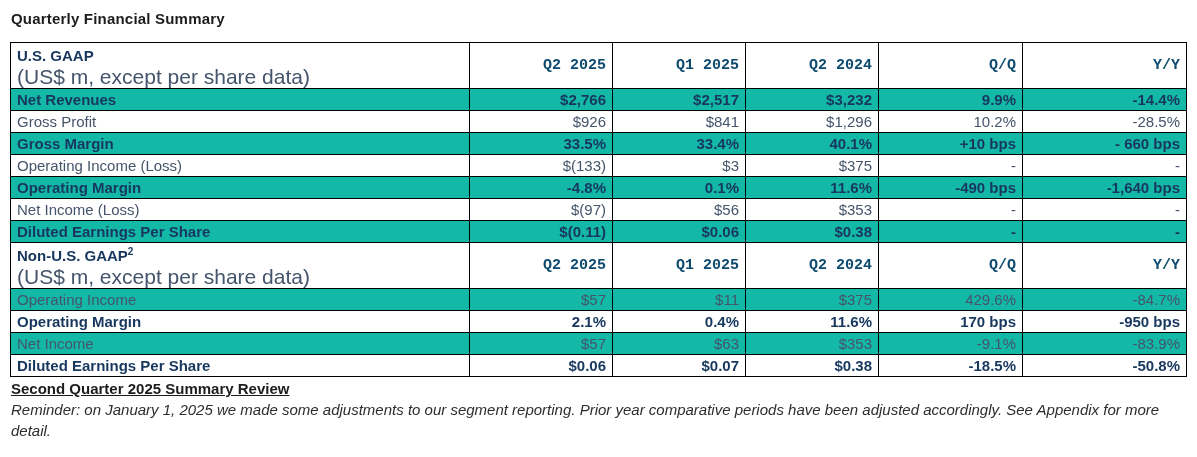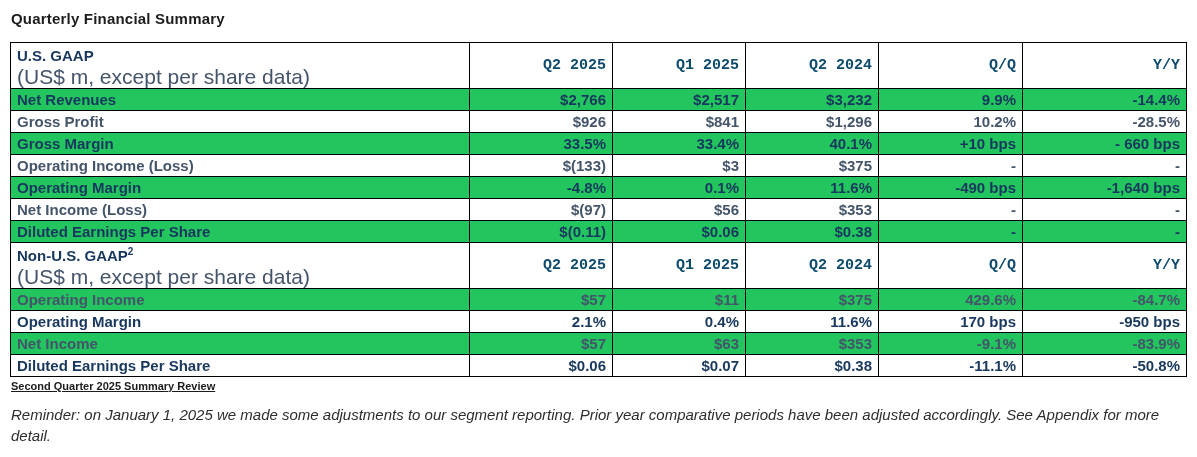--- a/index.html
+++ b/index.html
@@ -11,38 +11,38 @@
     font-size: 15px; font-weight: 700; 
     color: #1c1c1c; margin: 2px 0 0 1px; letter-spacing: 0.2px;
   }
 
   table.fin { border-collapse: collapse; table-layout: fixed; width: 1176px; margin-top: 15px; padding-left: 8px; }
   table.fin td {
     border: 1px solid #000000; padding: 0 6px; white-space: nowrap;
     overflow: hidden; font-size: 15px; line-height: 21px;
   }
   tr.data-row td { height: 22px; }
-  tr.shaded td { background: #22c55e; }
+  tr.shaded td { background: #14b8a6; }
   td.num { text-align: right; }
   tr.bold td { font-weight: 700; color: #17375E; }
-  tr.reg td { font-weight: 700; color: #44546A; }
+  tr.reg td { font-weight: 400; color: #44546A; }
 
   tr.section-header td { height: 46px; vertical-align: middle; background: #ffffff; }
   .sec-title { font-weight: 700; color: #17375E; font-size: 15px; line-height: 21px; }
   .sec-title sup { font-size: 10px; line-height: 0; }
   .sec-subtitle { font-weight: 400; color: #44546A; font-size: 21px; line-height: 21px; }
   td.col-head { font-weight: 700; color: #0c4a6e; text-align: right; font-family: Liberation Mono, monospace; }
 
   .summary-heading {
-    font-size: 11px; font-weight: 700; text-decoration: underline;
+    font-size: 15px; font-weight: 700; text-decoration: underline;
     color: #1c1c1c; margin: 3px 0 2px 1px;
   }
   .reminder {
     font-style: italic; font-size: 15px; color: #2d2d2d;
-    margin: 12px 0 0 1px; line-height: 21px; width: 1176px;
+    margin: 2px 0 0 1px; line-height: 21px; width: 1176px;
   }
 </style>
 </head>
 <body>
 
 <div class="page">
   <div class="page-title">Quarterly Financial Summary</div>
 
   <table class="fin">
     <colgroup>
@@ -154,21 +154,21 @@
           <td class="num">$63</td>
           <td class="num">$353</td>
           <td class="num">-9.1%</td>
           <td class="num">-83.9%</td>
         </tr>
         <tr class="data-row bold">
           <td>Diluted Earnings Per Share</td>
           <td class="num">$0.06</td>
           <td class="num">$0.07</td>
           <td class="num">$0.38</td>
-          <td class="num">-11.1%</td>
+          <td class="num">-18.5%</td>
           <td class="num">-50.8%</td>
         </tr>
       </tbody>
   </table>
 
   <div class="summary-heading">Second Quarter 2025 Summary Review</div>
   <p class="reminder">Reminder: on January 1, 2025 we made some adjustments to our segment reporting. Prior year comparative periods have been adjusted accordingly. See Appendix for more detail.</p>
 </div>
 
 </body></html>

